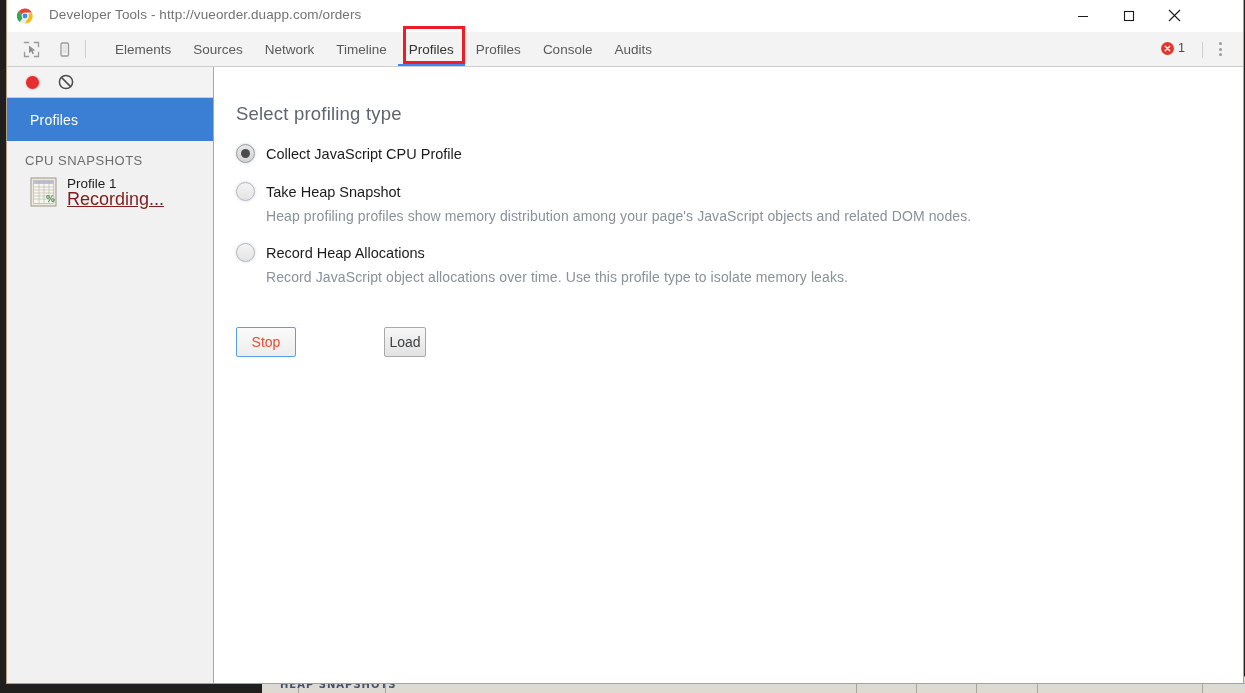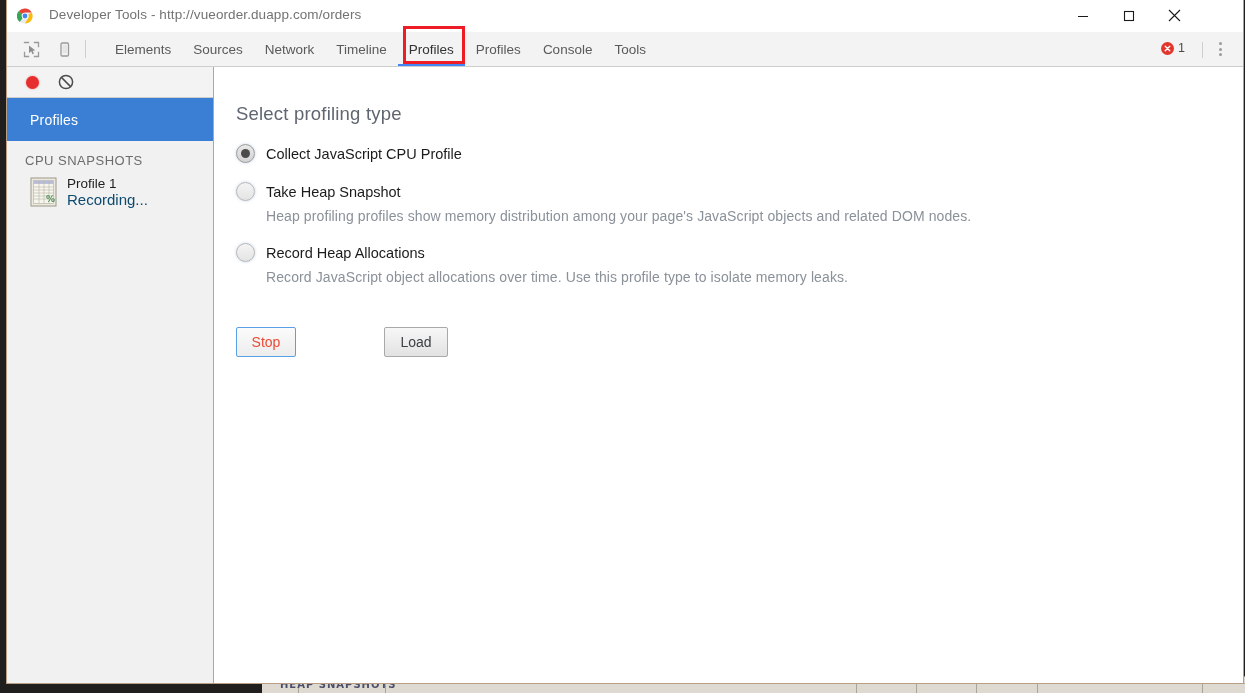--- a/index.html
+++ b/index.html
@@ -288,23 +288,24 @@
   .profile-text {
     margin-left: 10px;
     margin-top: -1px;
   }
   .profile-name {
     font-size: 13.5px;
     color: #1f1f1f;
     line-height: 17px;
   }
   .profile-status {
-    font-size: 15px;
-    color: #0c4a6e;
+    font-size: 18px;
+    color: #7f1d1d;
     line-height: 15px;
+    text-decoration: underline;
   }
 
   
   #content {
     position: absolute;
     left: 208px; top: 0;
     right: 0; bottom: 0;
     background: #ffffff;
     overflow: hidden;
   }
@@ -377,21 +378,21 @@
   #btn-stop {
     left: 0;
     width: 60px;
     color: #e94b35;
     background: linear-gradient(180deg,#fbfbfb 0%,#ededed 100%);
     border: 1px solid #5aa0e8;
     border-radius: 2px;
   }
   #btn-load {
     left: 148px;
-    width: 64px;
+    width: 42px;
     color: #3c4043;
     background: linear-gradient(180deg,#f7f7f7 0%,#e2e2e2 100%);
     border: 1px solid #a9a9a9;
     border-radius: 2px;
   }
 </style>
 </head>
 <body>
 
 <div id="desktop">
@@ -459,21 +460,21 @@
     <div id="tool-sep"></div>
 
     <div id="tabs">
       <div class="tab">Elements</div>
       <div class="tab">Sources</div>
       <div class="tab">Network</div>
       <div class="tab">Timeline</div>
       <div class="tab active">Profiles</div>
       <div class="tab">Profiles</div>
       <div class="tab">Console</div>
-      <div class="tab">Tools</div>
+      <div class="tab">Audits</div>
     </div>
 
     <div id="err-badge">
       <div id="err-dot">
         <svg width="9" height="9" viewBox="0 0 9 9">
             <path d="M2.2 2.2 L6.8 6.8 M6.8 2.2 L2.2 6.8" stroke="#ffffff" stroke-width="1.3" stroke-linecap="round"></path>
           </svg>
       </div>
       <div id="err-count">1</div>
     </div>

